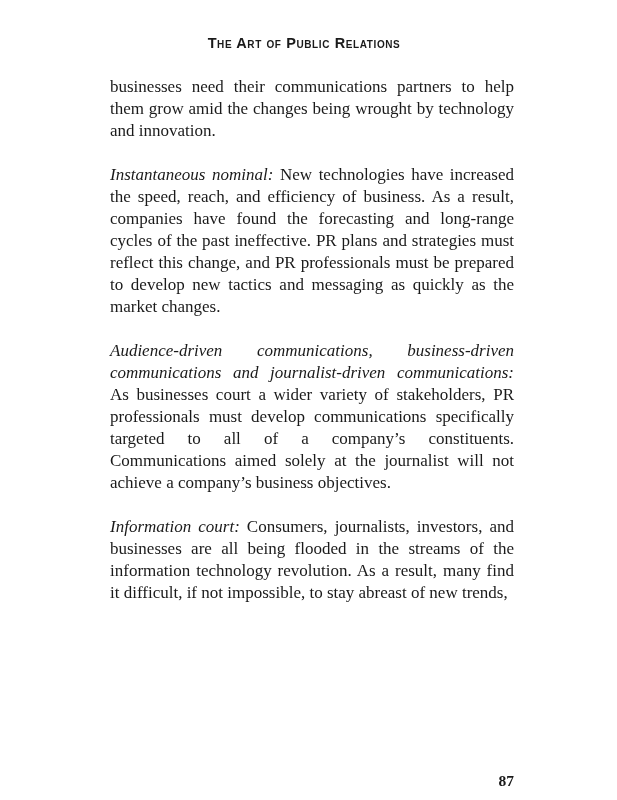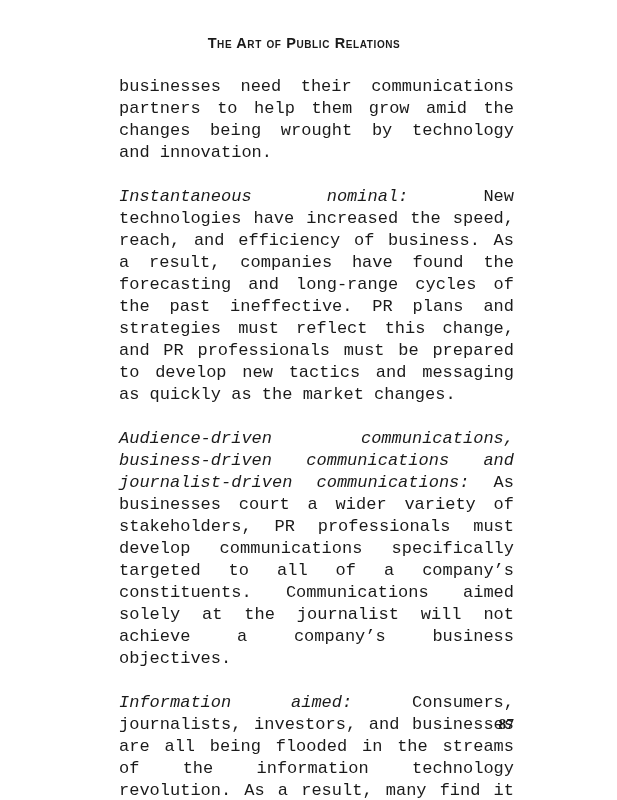--- a/index.html
+++ b/index.html
@@ -24,32 +24,32 @@
     font-size: 14.5px;
     letter-spacing: 0.6px;
     text-align: center;
     line-height: 17px;
     margin: 0 0 24px 0;
   }
   .page-body {
     width: 407px;
   }
   .page-body p {
-    font-family: Liberation Mono, monospace;
+    font-family: Liberation Serif, serif;
     font-size: 17px;
     line-height: 22px;
     text-align: justify;
-    margin: 0 0 22px 12px;
+    margin: 0 0 22px 3px;
   }
   .page-body p em {
     font-style: italic;
   }
   .page-footer {
     position: absolute;
-    top: 715px;
+    top: 772px;
     left: 107px;
     width: 407px;
     text-align: right;
     font-family: "Liberation Serif", serif;
     font-weight: bold;
     font-size: 15.5px;
     line-height: 18px;
   }
 </style>
 </head>
@@ -61,21 +61,21 @@
 
   <div class="page-body">
 
     <p><em></em><span>businesses need their communications partners to help them grow amid the changes being wrought by technology and innovation.</span></p>
 
 
     <p><em>Instantaneous nominal:</em><span> New technologies have increased the speed, reach, and efficiency of business. As a result, companies have found the forecasting and long-range cycles of the past ineffective. PR plans and strategies must reflect this change, and PR professionals must be prepared to develop new tactics and messaging as quickly as the market changes.</span></p>
 
     <p><em>Audience-driven communications, business-driven communications and journalist-driven communications:</em><span> As businesses court a wider variety of stakeholders, PR professionals must develop communications specifically targeted to all of a company’s constituents. Communications aimed solely at the journalist will not achieve a company’s business objectives.</span></p>
 
-    <p><em>Information aimed:</em><span> Consumers, journalists, investors, and businesses are all being flooded in the streams of the information technology revolution. As a result, many find it difficult, if not impossible, to stay abreast of new trends,</span></p>
+    <p><em>Information court:</em><span> Consumers, journalists, investors, and businesses are all being flooded in the streams of the information technology revolution. As a result, many find it difficult, if not impossible, to stay abreast of new trends,</span></p>
 
   </div>
 
   <div class="page-footer">
     <span>87</span>
   </div>
 
 </div>
 
 </body></html>

